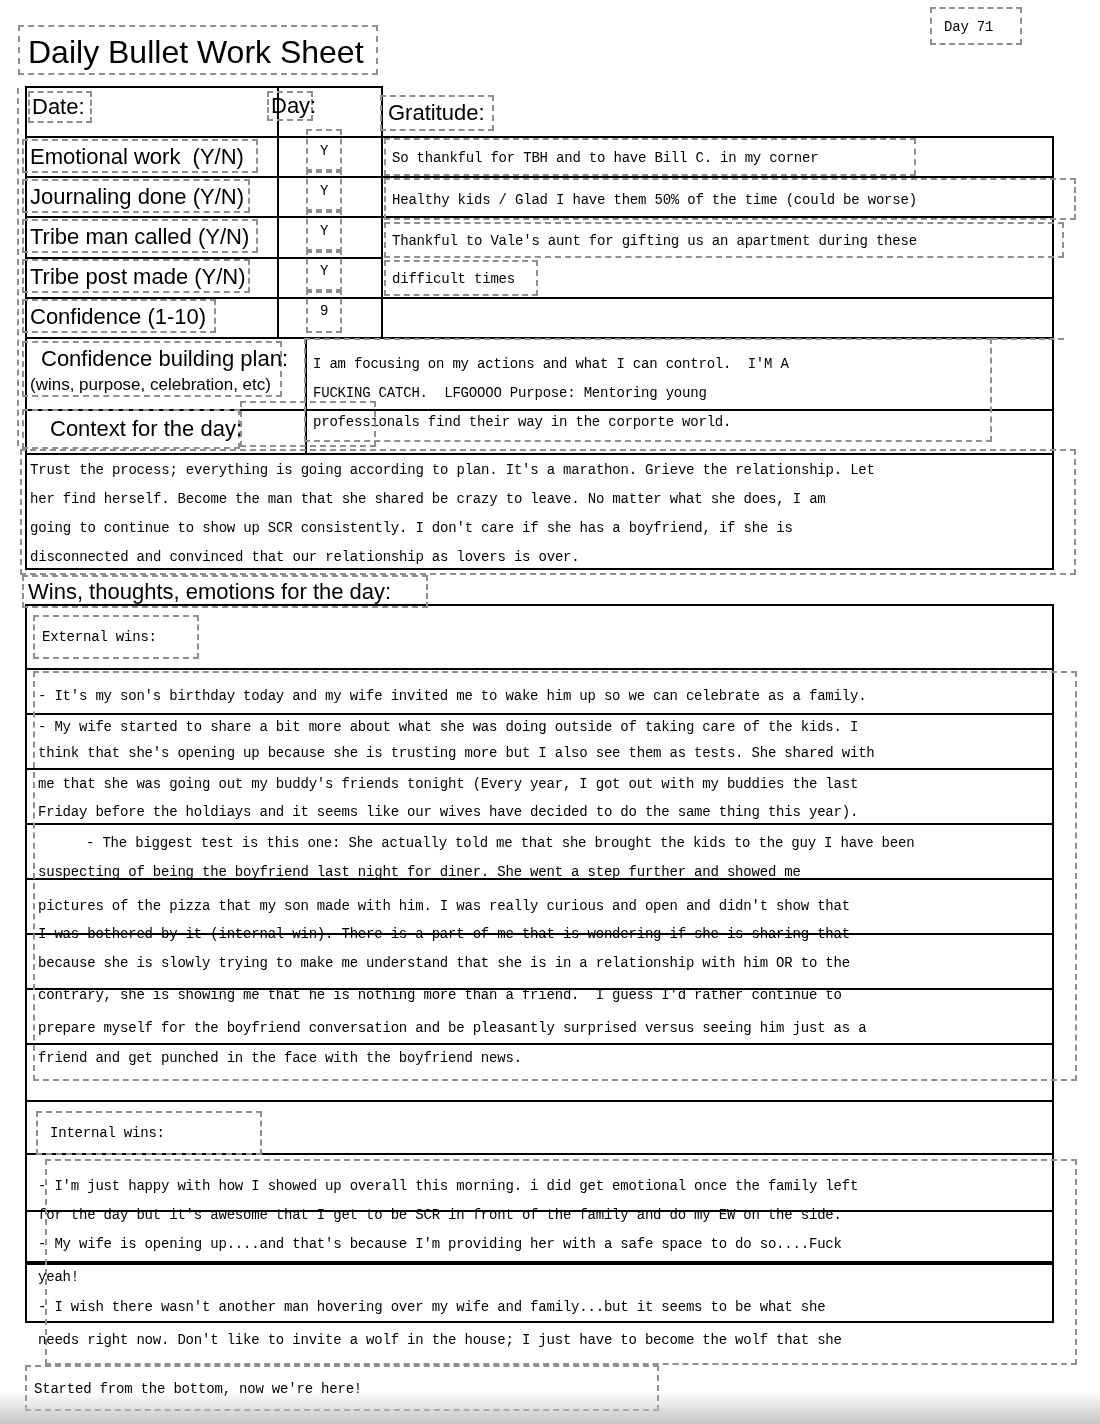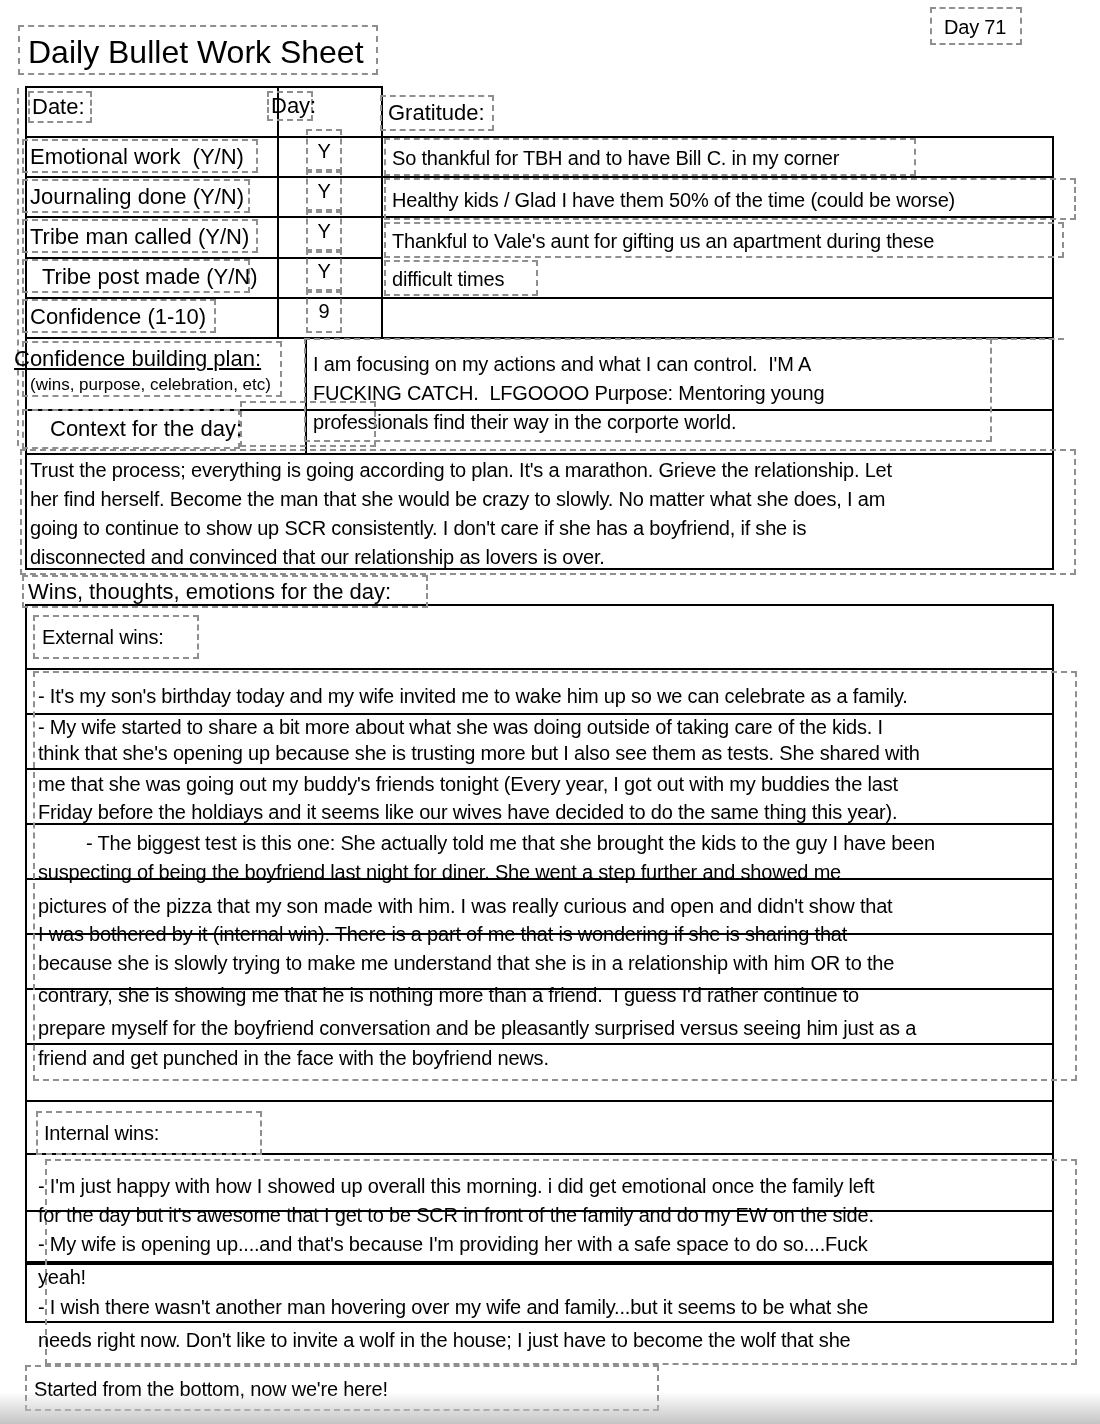--- a/index.html
+++ b/index.html
@@ -5,22 +5,22 @@
   html,body{margin:0;padding:0;background:#fff;}
   #page{position:relative;width:1100px;height:1424px;background:#ffffff;overflow:hidden;
         color:#000;}
   
   .bl{position:absolute;background:#000;}
   
   .db{position:absolute;border:2px dashed #8f8f8f;box-sizing:border-box;}
   .db-top{position:absolute;border-top:2px dashed #8f8f8f;box-sizing:border-box;}
   .db-left{position:absolute;border-left:2px dashed #8f8f8f;box-sizing:border-box;}
   
-  .ts{position:absolute;font-family:Liberation Sans, sans-serif;
-      font-size:20px;line-height:28px;white-space:pre;letter-spacing:-0.2px;}
+  .ts{position:absolute;font-family:Liberation Mono, monospace;
+      font-size:14px;line-height:28px;white-space:pre;letter-spacing:-0.2px;}
   
   .tn{position:absolute;font-family:"Liberation Sans","DejaVu Sans",sans-serif;
       font-size:22px;line-height:28px;white-space:pre;}
   .title{position:absolute;font-family:"Liberation Sans","DejaVu Sans",sans-serif;
       font-size:32px;line-height:44px;white-space:pre;}
   .sub{position:absolute;font-family:"Liberation Sans","DejaVu Sans",sans-serif;
       font-size:17px;line-height:20px;white-space:pre;}
   .val{width:36px;text-align:center;}
   .fade{position:absolute;left:0;top:1392px;width:1100px;height:32px;
         background:linear-gradient(to bottom,rgba(255,255,255,0),#c4c4c4);}
@@ -81,21 +81,21 @@
   <div class="db" style="left:267px;top:91px;width:46px;height:30px;"></div>
   <div class="tn" style="left:271px;top:92px;">Day:</div>
 
   <div class="db" style="left:22px;top:139px;width:236px;height:34px;"></div>
   <div class="tn" style="left:30px;top:143px;">Emotional work  (Y/N)</div>
   <div class="db" style="left:22px;top:179px;width:228px;height:34px;"></div>
   <div class="tn" style="left:30px;top:183px;">Journaling done (Y/N)</div>
   <div class="db" style="left:22px;top:219px;width:236px;height:34px;"></div>
   <div class="tn" style="left:30px;top:223px;">Tribe man called (Y/N)</div>
   <div class="db" style="left:22px;top:259px;width:228px;height:34px;"></div>
-  <div class="tn" style="left:30px;top:263px;margin-left:12px;">Tribe post made (Y/N)</div>
+  <div class="tn" style="left:30px;top:263px;">Tribe post made (Y/N)</div>
   <div class="db" style="left:22px;top:299px;width:194px;height:34px;"></div>
   <div class="tn" style="left:30px;top:303px;">Confidence (1-10)</div>
 
   <div class="db" style="left:306px;top:129px;width:36px;height:44px;"></div>
   <div class="ts val" style="left:306px;top:137px;">Y</div>
   <div class="db" style="left:306px;top:169px;width:36px;height:44px;"></div>
   <div class="ts val" style="left:306px;top:177px;">Y</div>
   <div class="db" style="left:306px;top:209px;width:36px;height:44px;"></div>
   <div class="ts val" style="left:306px;top:217px;">Y</div>
   <div class="db" style="left:306px;top:249px;width:36px;height:44px;"></div>
@@ -109,36 +109,36 @@
   <div class="db" style="left:384px;top:138px;width:532px;height:38px;"></div>
   <div class="ts" style="left:392px;top:144px;">So thankful for TBH and to have Bill C. in my corner</div>
   <div class="db" style="left:384px;top:178px;width:692px;height:42px;"></div>
   <div class="ts" style="left:392px;top:186px;text-align:right;">Healthy kids / Glad I have them 50% of the time (could be worse)</div>
   <div class="db" style="left:384px;top:222px;width:680px;height:36px;"></div>
   <div class="ts" style="left:392px;top:227px;">Thankful to Vale's aunt for gifting us an apartment during these</div>
   <div class="db" style="left:384px;top:260px;width:154px;height:36px;"></div>
   <div class="ts" style="left:392px;top:265px;">difficult times</div>
 
   <div class="db" style="left:22px;top:341px;width:260px;height:56px;"></div>
-  <div class="tn" style="left:14px;top:345px;text-decoration:underline;">Confidence building plan:</div>
+  <div class="tn" style="left:41px;top:345px;">Confidence building plan:</div>
   <div class="sub" style="left:30px;top:375px;">(wins, purpose, celebration, etc)</div>
 
   <div class="db" style="left:304px;top:338px;width:688px;height:104px;"></div>
   <div class="db-top" style="left:992px;top:338px;width:72px;height:2px;"></div>
   <div class="ts" style="left:313px;top:350px;">I am focusing on my actions and what I can control.  I'M A</div>
   <div class="ts" style="left:313px;top:379px;">FUCKING CATCH.  LFGOOOO Purpose: Mentoring young</div>
   <div class="ts" style="left:313px;top:408px;">professionals find their way in the corporte world.</div>
 
   <div class="db" style="left:22px;top:409px;width:218px;height:40px;"></div>
   <div class="db" style="left:240px;top:401px;width:136px;height:46px;"></div>
   <div class="tn" style="left:30px;top:415px;margin-left:20px;">Context for the day:</div>
 
   <div class="db" style="left:20px;top:449px;width:1056px;height:126px;"></div>
   <div class="ts" style="left:30px;top:456px;">Trust the process; everything is going according to plan. It's a marathon. Grieve the relationship. Let</div>
-  <div class="ts" style="left:30px;top:485px;">her find herself. Become the man that she would be crazy to slowly. No matter what she does, I am</div>
+  <div class="ts" style="left:30px;top:485px;">her find herself. Become the man that she shared be crazy to leave. No matter what she does, I am</div>
   <div class="ts" style="left:30px;top:514px;">going to continue to show up SCR consistently. I don't care if she has a boyfriend, if she is</div>
   <div class="ts" style="left:30px;top:543px;">disconnected and convinced that our relationship as lovers is over.</div>
 
   <div class="db" style="left:22px;top:575px;width:406px;height:33px;"></div>
   <div class="tn" style="left:28px;top:578px;">Wins, thoughts, emotions for the day:</div>
 
   <div class="db" style="left:33px;top:615px;width:166px;height:44px;"></div>
   <div class="ts" style="left:42px;top:623px;">External wins:</div>
 
   <div class="db" style="left:33px;top:671px;width:1044px;height:410px;"></div>
@@ -150,21 +150,21 @@
   <div class="ts" style="left:38px;top:829px;margin-left:48px;">- The biggest test is this one: She actually told me that she brought the kids to the guy I have been</div>
   <div class="ts" style="left:38px;top:858px;">suspecting of being the boyfriend last night for diner. She went a step further and showed me</div>
   <div class="ts" style="left:38px;top:920px;">I was bothered by it (internal win). There is a part of me that is wondering if she is sharing that</div>
   <div class="ts" style="left:38px;top:892px;">pictures of the pizza that my son made with him. I was really curious and open and didn't show that</div>
   <div class="ts" style="left:38px;top:949px;">because she is slowly trying to make me understand that she is in a relationship with him OR to the</div>
   <div class="ts" style="left:38px;top:981px;">contrary, she is showing me that he is nothing more than a friend.  I guess I'd rather continue to</div>
   <div class="ts" style="left:38px;top:1014px;">prepare myself for the boyfriend conversation and be pleasantly surprised versus seeing him just as a</div>
   <div class="ts" style="left:38px;top:1044px;">friend and get punched in the face with the boyfriend news.</div>
 
   <div class="db" style="left:36px;top:1111px;width:226px;height:44px;"></div>
-  <div class="ts" style="left:44px;top:1119px;">Internal wins:</div>
+  <div class="ts" style="left:50px;top:1119px;">Internal wins:</div>
 
   <div class="db" style="left:45px;top:1159px;width:1032px;height:206px;"></div>
   <div class="ts" style="left:38px;top:1172px;">- I'm just happy with how I showed up overall this morning. i did get emotional once the family left</div>
   <div class="ts" style="left:38px;top:1201px;">for the day but it's awesome that I get to be SCR in front of the family and do my EW on the side.</div>
   <div class="ts" style="left:38px;top:1230px;">- My wife is opening up....and that's because I'm providing her with a safe space to do so....Fuck</div>
   <div class="ts" style="left:38px;top:1263px;">yeah!</div>
   <div class="ts" style="left:38px;top:1293px;">- I wish there wasn't another man hovering over my wife and family...but it seems to be what she</div>
   <div class="ts" style="left:38px;top:1326px;">needs right now. Don't like to invite a wolf in the house; I just have to become the wolf that she</div>
 
   <div class="db" style="left:25px;top:1365px;width:634px;height:46px;"></div>

